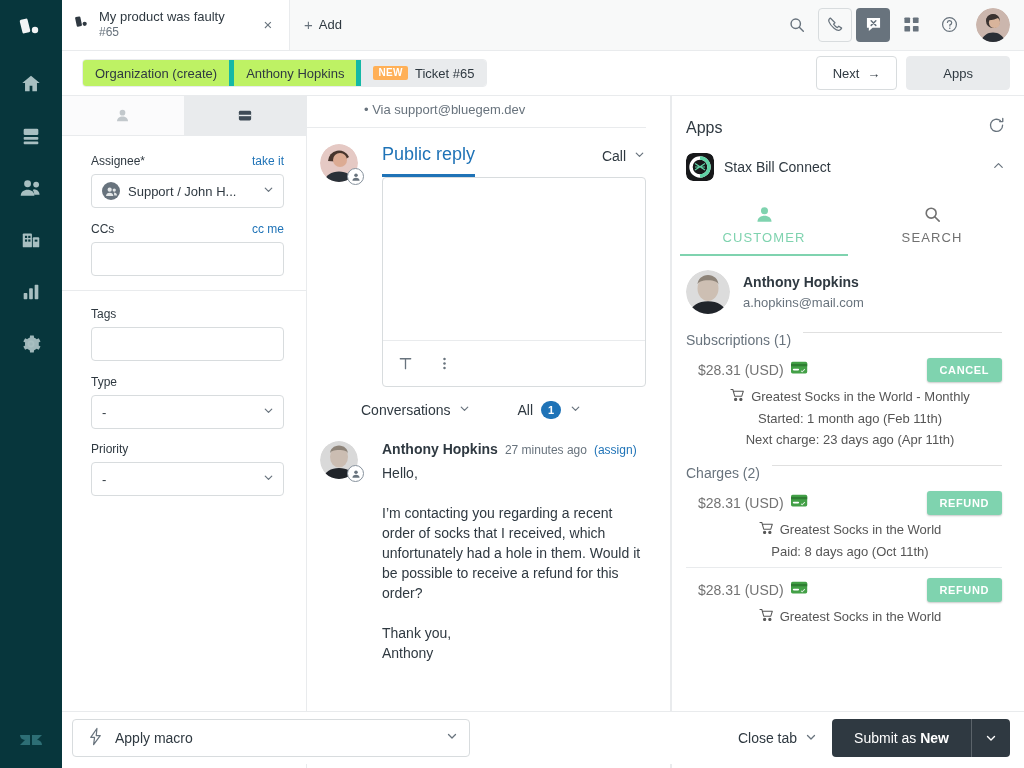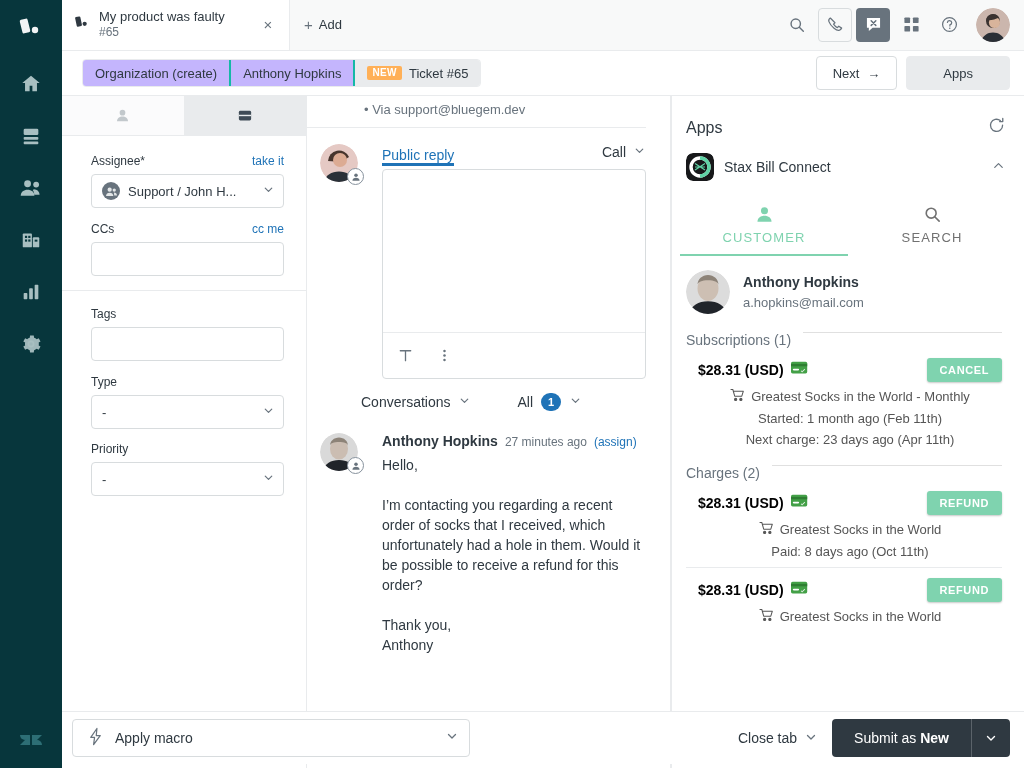--- a/index.html
+++ b/index.html
@@ -79,21 +79,21 @@
 
   
   .crumbrow {
     height: 45px; background: #fff; border-bottom: 1px solid #e9ebed;
     display:flex; align-items:center; padding: 0 14px 0 20px;
   }
   .crumbs { display:flex; align-items:center; border:1px solid #e9ebed; border-radius:4px; overflow:hidden; height:28px;}
   .crumb {
     font-size: 13px; color: #2f3941; padding: 0 12px; height:26px;
     display:flex; align-items:center; gap:7px; cursor:pointer;
-    border-right: 2px solid #14b8a6; background:#c4b5fd; white-space:nowrap;
+    border-right: 5px solid #14b8a6; background:#bef264; white-space:nowrap;
   }
   .crumb:last-child { border-right:none; }
   .crumb.active { background:#e9ebed; }
   .badge-new {
     background:#ffb057; color:#fff; font-size:10px; font-weight:bold;
     letter-spacing:.4px; border-radius:2px; padding:2px 5px; line-height:1;
   }
   .crumb-right { margin-left:auto; display:flex; align-items:flex-start; gap:9px;border-radius:13px; }
   .btn-outline {
     height:34px; min-width:72px; border:1px solid #d8dcde; border-radius:4px;
@@ -156,21 +156,21 @@
   .avatar-wrap { position:relative; width:38px; height:38px; flex:none; margin-right:24px; }
   .avatar-img { width:38px; height:38px; border-radius:50%; overflow:hidden; display:block;}
   .avatar-badge {
     position:absolute; right:-6px; bottom:-3px; width:17px; height:17px;
     border-radius:50%; background:#fff; border:1px solid #87929d;
     display:flex; align-items:center; justify-content:center;
   }
   .composer-main { flex:1; min-width:0; }
   .ch-row { display:flex; align-items:center; padding-bottom: 9px; }
   .ch-tab {
-    font-size:14px; color:#1f73b7; margin-bottom:-9px;
+    font-size:18px; color:#1f73b7; padding-bottom: 9px; margin-bottom:-9px;
     cursor:pointer; border-bottom:3px solid #1f73b7;
   }
   .ch-right { margin-left:auto; display:flex; align-items:center; gap:7px; font-size:14px; color:#2f3941; cursor:pointer; }
   .editor {
     border:1px solid #d8dcde; border-radius:4px; background:#fff;
     height: 210px; display:flex; flex-direction:column; overflow:hidden;
   }
   .editor-area { flex:1; }
   .editor-tools {
     height: 46px; border-top:1px solid #e9ebed; display:flex; align-items:center;
@@ -226,21 +226,21 @@
   .cust-name { font-size:14px; color:#2f3941; font-weight:bold; line-height:18px; }
   .cust-mail { font-size:13px; color:#68737d; line-height:18px; margin-top:3px;}
 
   .sec-head { display:flex; align-items:flex-start; gap:12px; margin-top:18px; }
   .sec-title { font-size:14px; color:#68737d; white-space:nowrap; }
   .sec-rule { flex:1; height:1px; background:#e0e0e0; }
 
   .item { padding: 10px 0 0 12px; }
   .item.sep { border-top:1px solid #e9ebed; margin-top:8px; }
   .item-top { display:flex; align-items:center; }
-  .amount { font-size:14px; color:#000000; font-weight:bold;text-align:right; }
+  .amount { font-size:14px; color:#737373; font-weight:normal;text-align:right; }
   .card-icon { margin-left:7px; }
   .act-btn {
     margin-left:auto; background:#7fd3af; color:#fff; border:none; border-radius:3px;
     font-size:11px; font-weight:bold; letter-spacing:.6px; padding:6px 13px;
     cursor:pointer; box-shadow:0 1px 2px rgba(0,0,0,.22);
   }
   .item-line { font-size:13px; color:#555; margin-top:6px; display:flex; align-items:center; gap:6px;justify-content:center;}
   .item-line.plain { padding-left:0; }
   .cart { flex:none; }
 

